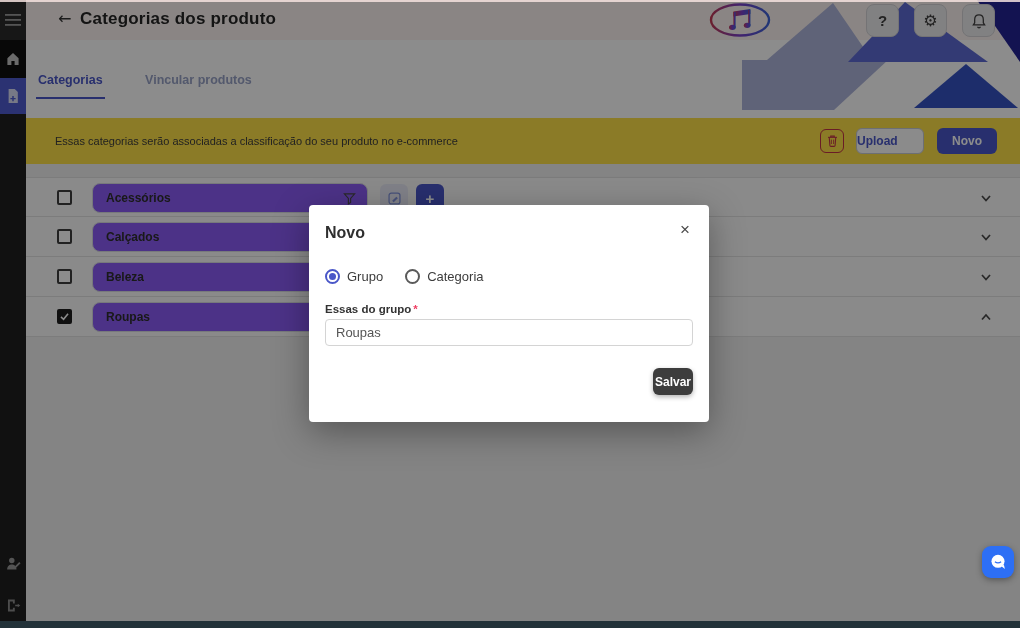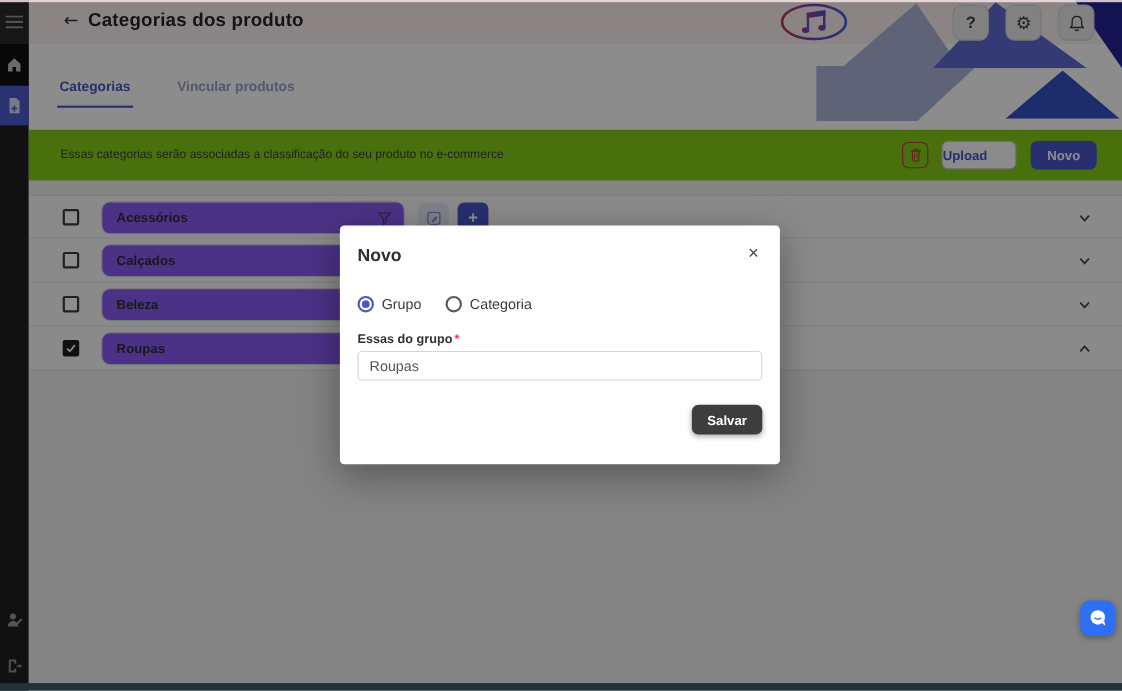--- a/index.html
+++ b/index.html
@@ -27,28 +27,28 @@
   .t2  { background:#5d6ad4; clip-path:polygon(175px 2px, 118px 62px, 258px 62px); }
   .t3  { background:#232394; clip-path:polygon(247px 0px, 290px 0px, 290px 62px); }
   .t4  { background:#3552c4; clip-path:polygon(236px 64px, 184px 108px, 288px 108px); }
 
   .hbtn { position:absolute; top:4px; width:33px; height:33px; background:#ecebed; border:1px solid #d3d2d6; border-radius:8px; display:flex; align-items:center; justify-content:center; z-index:6; cursor:pointer; color:#3f3f3f; }
   .hbtn.help { left:866px; font-size:15px; font-weight:600; }
   .hbtn.settings { left:914px; font-size:16px; font-family:"DejaVu Sans", sans-serif; }
   .hbtn.bell { left:962px; }
 
   
-  .tabs { position:absolute; left:26px; top:70px; width:994px; height:30px; background:#fff; padding-left:26px; z-index:2; }
+  .tabs { position:absolute; left:26px; top:70px; width:994px; height:30px; background:#fff; padding-left:10px; z-index:2; }
   .content-top { position:absolute; left:26px; top:40px; width:994px; height:78px; background:#fff; z-index:1; }
   .tab { display:inline-block; margin-right:34px; font-size:12.5px; font-weight:700; padding:2px 2px 10px 2px; cursor:pointer; }
   .tab.active { color:#4a57c8; border-bottom:2px solid #4a57c8; }
   .tab.inactive { color:#98a2c6; }
 
   
-  .band { position:absolute; left:26px; top:118px; width:994px; height:46px; background:#84cc16; z-index:2; }
+  .band { position:absolute; left:26px; top:118px; width:994px; height:46px; background:#fde047; z-index:2; }
   .band-desc { position:absolute; left:29px; top:17px; font-size:11px; color:#3d3d3d; }
   .btn-trash { position:absolute; left:794px; top:11px; width:24px; height:24px; border:1px solid #c13346; border-radius:6px; background:transparent; display:flex; align-items:center; justify-content:center; cursor:pointer; }
   .btn-upload { position:absolute; left:830px; top:10px; width:68px; height:26px; border:1px solid #c7cad2; border-radius:6px; background:#fdfdfd; color:#4a57c8; font-size:12px; font-weight:700; display:flex; align-items:center; justify-content:flex-start; cursor:pointer; }
   .btn-novo { position:absolute; left:911px; top:10px; width:60px; height:26px; border:none; border-radius:6px; background:#4a57c8; color:#fff; font-size:12px; font-weight:700; display:flex; align-items:center; justify-content:center; cursor:pointer; }
 
   
   .rows { position:absolute; left:26px; top:177px; width:994px; z-index:2; }
   .row { position:relative; width:994px; height:40px; background:#fbfbfb; border-bottom:1px solid #e2e2e2; }
   .row:first-child { border-top:1px solid #e2e2e2; }
   .cbx { position:absolute; left:31px; top:12px; width:15px; height:15px; border:2px solid #3c3c3c; border-radius:2px; background:#fff; cursor:pointer; display:flex; align-items:center; justify-content:center; }
@@ -71,21 +71,21 @@
   .modal-title { position:absolute; left:16px; top:19px; font-size:16px; font-weight:700; color:#2f2f2f; }
   .modal-close { position:absolute; right:14px; top:15px; font-size:17px; color:#4a4a4a; cursor:pointer; width:20px; height:20px; text-align:center; }
   .radio-row { position:absolute; left:16px; top:64px; display:flex; }
   .radio { width:15px; height:15px; border-radius:50%; border:2px solid #5a5a5a; background:#fff; margin-right:7px; display:flex; align-items:center; justify-content:center; cursor:pointer; }
   .radio.selected { border-color:#4a57c8; }
   .radio.selected .dot { width:7px; height:7px; border-radius:50%; background:#4a57c8; }
   .radio-label { font-size:13px; color:#3c3c3c; margin-right:22px; }
   .field-label { position:absolute; left:16px; top:98px; font-size:11.5px; font-weight:700; color:#333; }
   .req { color:#ef3e63; margin-left:2px; }
   .modal-input { position:absolute; left:16px; top:114px; width:368px; height:27px; border:1px solid #d4d4d4; border-radius:4px; font-size:13px; color:#555; padding:0 10px; font-family:"Liberation Sans", sans-serif; outline:none; }
-  .btn-salvar { position:absolute; right:16px; top:163px; width:64px; height:27px; background:#3d3d3d; color:#fff; border:none; border-radius:6px; font-size:12px; font-weight:700; cursor:pointer; box-shadow:0 2px 5px rgba(0,0,0,0.3); font-family:"Liberation Sans", sans-serif;text-align:center; }
+  .btn-salvar { position:absolute; right:16px; top:163px; width:40px; height:27px; background:#3d3d3d; color:#fff; border:none; border-radius:6px; font-size:12px; font-weight:700; cursor:pointer; box-shadow:0 2px 5px rgba(0,0,0,0.3); font-family:"Liberation Sans", sans-serif;text-align:center; }
 
   
   .chat-btn { position:absolute; left:982px; top:546px; width:32px; height:32px; background:#2d6ff5; border-radius:9px; z-index:70; display:flex; align-items:center; justify-content:center; cursor:pointer; box-shadow:0 2px 6px rgba(0,0,0,0.35); }
 </style>
 </head>
 <body>
 
 <div class="sidebar">
   <div class="sb-menu">
     <svg width="16" height="12" viewBox="0 0 16 12">

